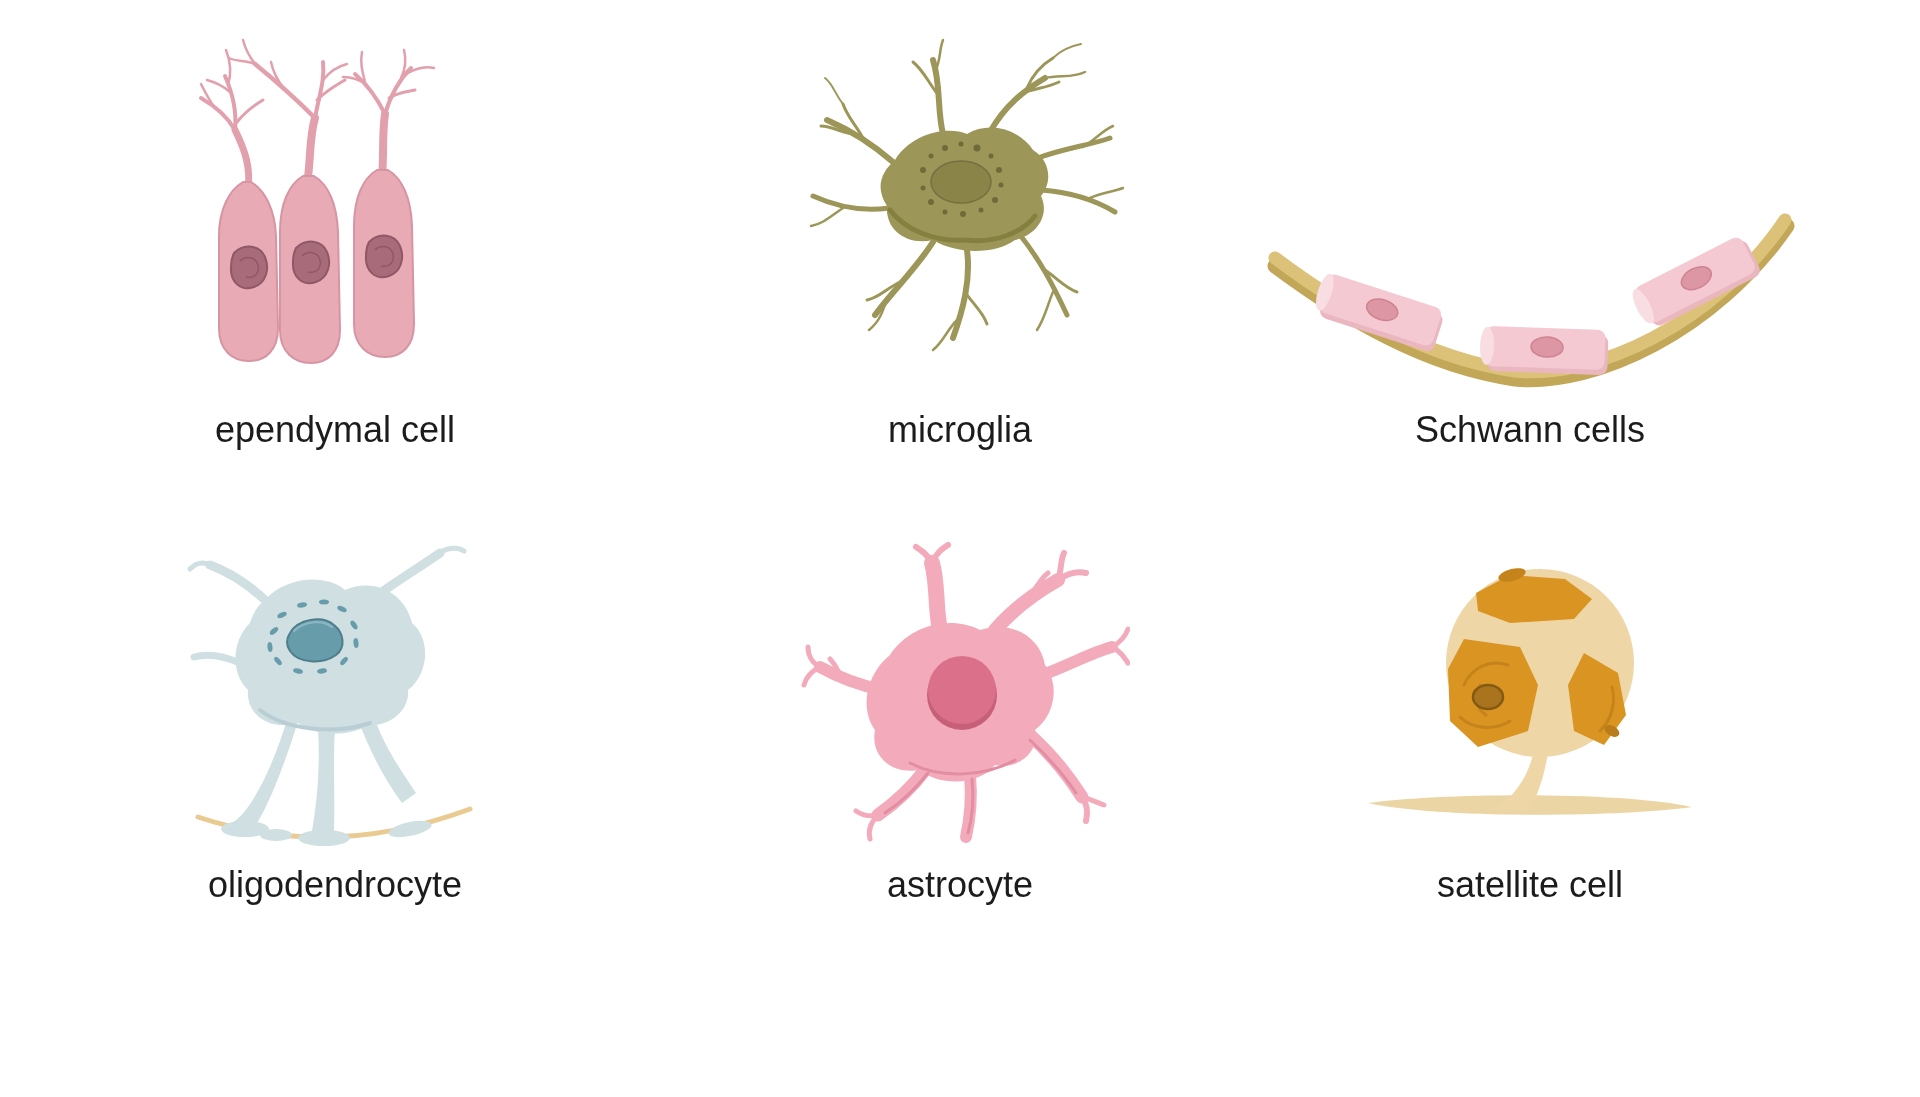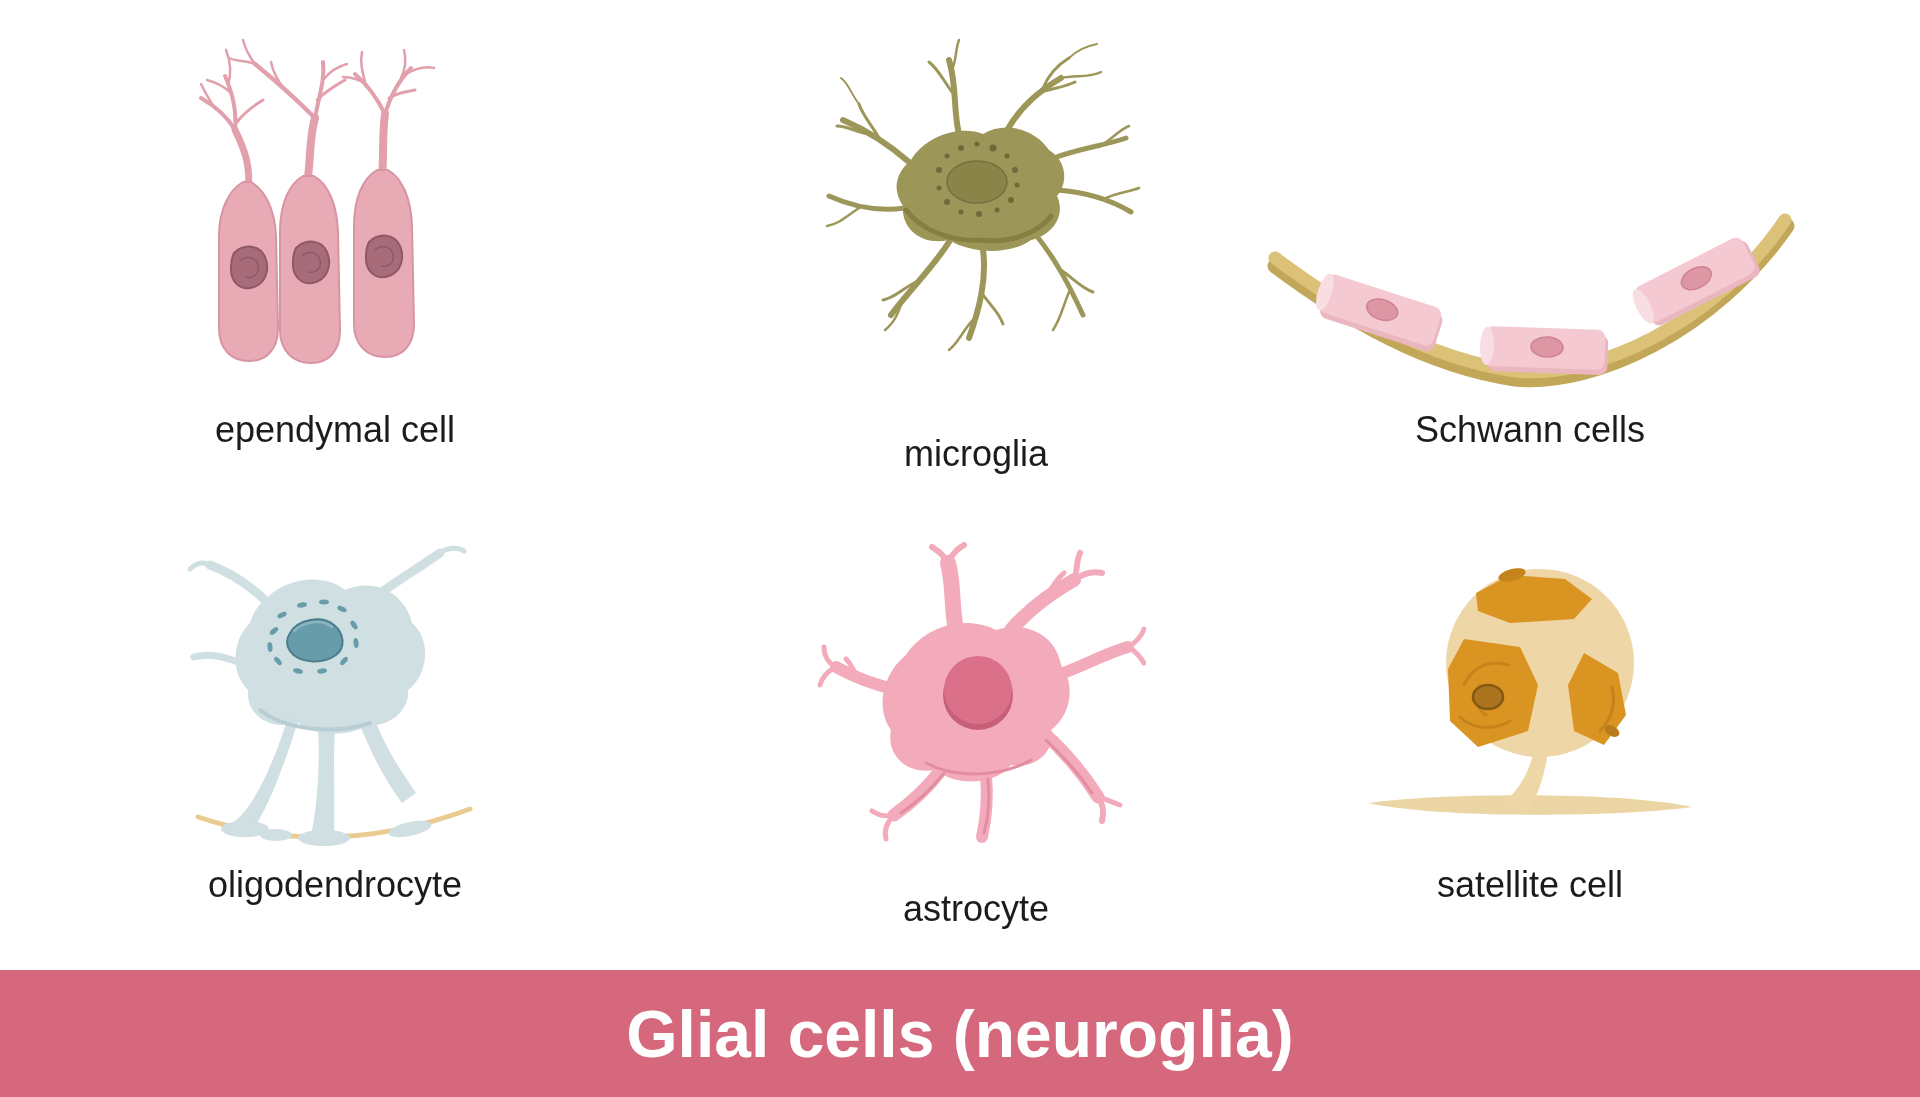--- a/index.html
+++ b/index.html
@@ -2,21 +2,21 @@
 <html><head>
 <meta charset="utf-8">
 <style>
   html,body{margin:0;padding:0;background:#ffffff;}
   .page{position:relative;width:1920px;height:1097px;background:#ffffff;overflow:hidden;
         font-family:"Liberation Sans", sans-serif;}
   .tile{position:absolute;width:640px;margin:0;display:flex;flex-direction:column;align-items:center;}
   .row1{top:0;height:490px;padding-top:30px;box-sizing:border-box;}
   .row2{top:490px;height:480px;padding-top:45px;box-sizing:border-box;}
   .c1{left:0;transform:translateX(15px);}
-  .c2{left:656px;gap:24px;}
+  .c2{left:640px;}
   .c3{left:1280px;transform:translateX(-70px);}
   .tile svg{display:block;}
   .cell-label{font-size:36px;line-height:40px;color:#1c1c1c;letter-spacing:0px;}
   .row1 .cell-label{margin-top:20px;}
   .row2 .cell-label{margin-top:0;}
   .banner{position:absolute;left:0;right:0;bottom:0;height:127px;background:#d5687c;
           display:flex;align-items:center;justify-content:center;}
   .banner h1{margin:0;font-size:66px;font-weight:bold;color:#ffffff;letter-spacing:0px;}
 </style>
 </head>
@@ -243,16 +243,13 @@
         <path d="M100,182 C112,194 134,196 150,186"></path>
         <path d="M252,152 C256,168 252,184 240,196"></path>
         <path d="M120,150 C114,160 116,174 126,180"></path>
       </g>
       <ellipse cx="128" cy="162" rx="15" ry="12" fill="#aa741e" stroke="#845a12" stroke-width="2.5"></ellipse>
       <ellipse cx="252" cy="196" rx="8" ry="5" fill="#b87c1a" transform="rotate(30 252 196)"></ellipse>
     </svg>
     <figcaption class="cell-label">satellite cell</figcaption>
   </figure>
 
-  <footer class="banner">
-    <h1>Glial cells (neuroglia)</h1>
-  </footer>
 </div>
 
 </body></html>

